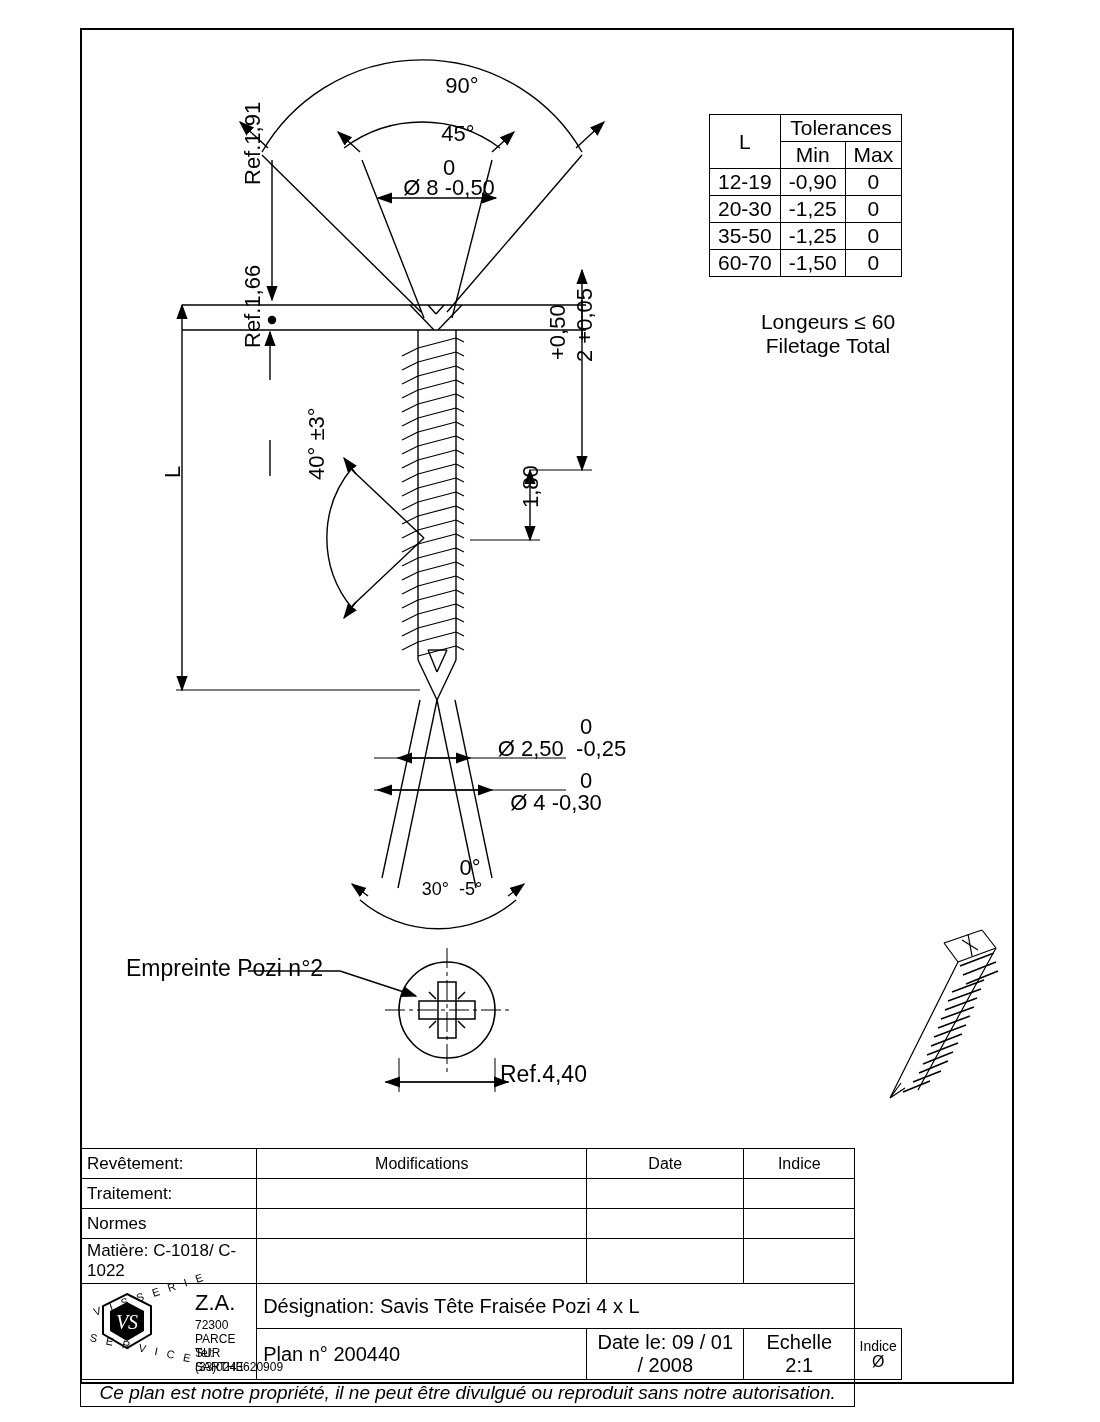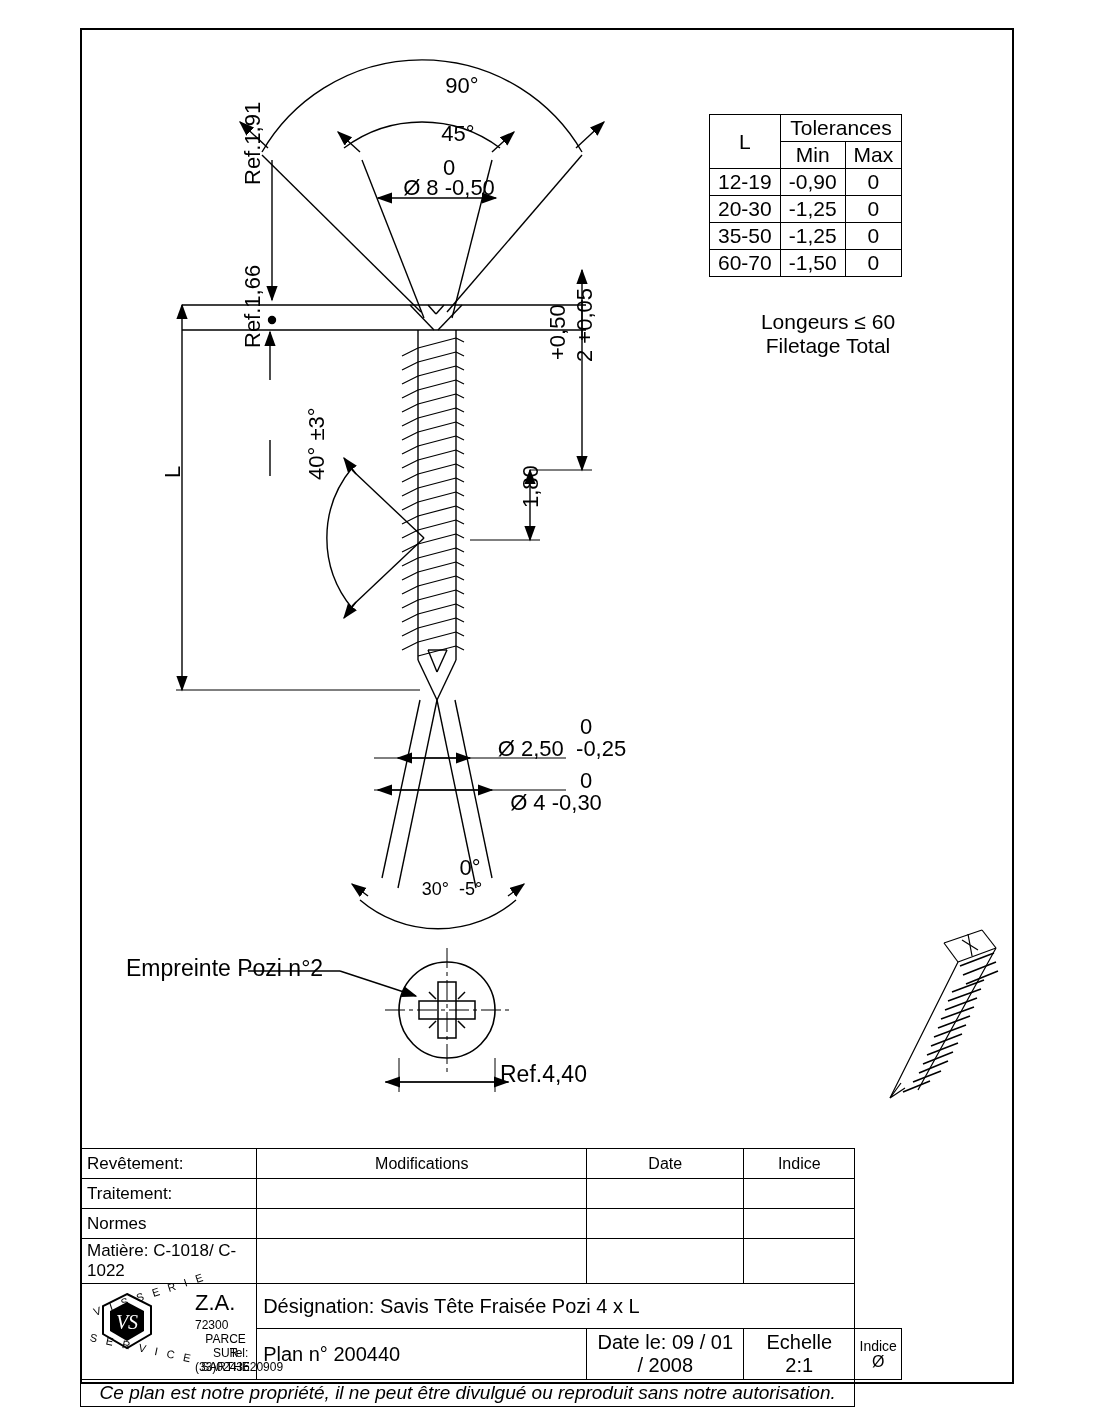--- a/index.html
+++ b/index.html
@@ -271,21 +271,21 @@
         <td></td>
         <td></td>
       </tr>
       <tr class="blk-row">
         <td class="lbl">Matière: C-1018/ C-1022</td>
         <td></td>
         <td></td>
         <td></td>
       </tr>
       <tr>
-        <td rowspan="2" style="height:84px;padding:0;text-align:center;">
+        <td rowspan="2" style="height:84px;padding:0;">
           <div class="logo-wrap">
             <svg width="110" height="78" style="position:absolute;left:4px;top:2px;">
               <polygon points="42,8 66,20 66,48 42,62 18,48 18,20" fill="none" stroke="#000" stroke-width="2"></polygon>
               <polygon points="42,16 59,25 59,45 42,55 25,45 25,25" fill="#000"></polygon>
               <text x="42" y="43" font-size="20" fill="#fff" text-anchor="middle" font-family="Liberation Serif, serif" font-style="italic">VS</text>
             </svg>
             <div class="logo-txt" style="left:10px;top:4px;font-size:11px;letter-spacing:3px;transform:rotate(-18deg);">V I S S E R I E</div>
             <div class="logo-txt" style="left:8px;top:58px;font-size:11px;letter-spacing:3px;transform:rotate(12deg);">S E R V I C E</div>
             <div class="logo-txt" style="left:114px;top:6px;font-size:22px;">Z.A.</div>
             <div class="logo-txt" style="left:114px;top:34px;font-size:12px;">72300</div>

